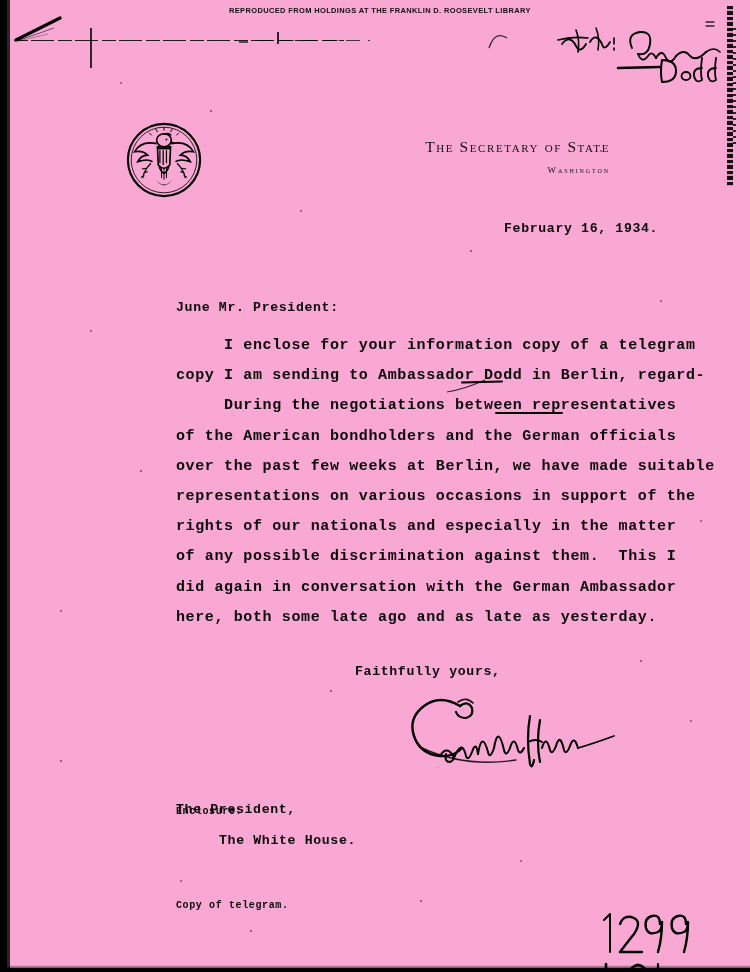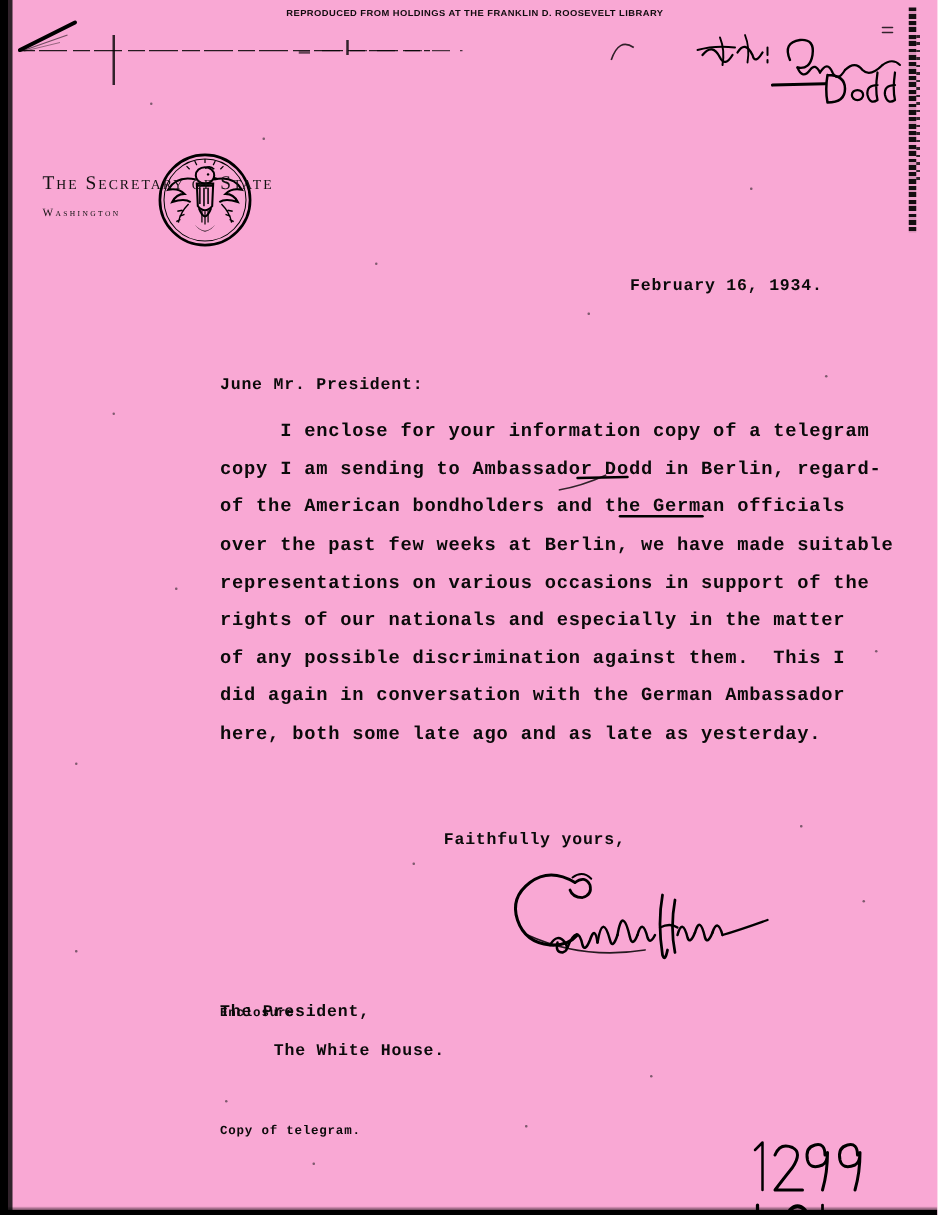--- a/index.html
+++ b/index.html
@@ -136,21 +136,21 @@
     width: 82px;
     height: 82px;
   }
 
   
   .letterhead {
     position: absolute;
     left: 0;
     top: 138px;
     width: 610px;
-    text-align: left;
+    text-align: right;
   }
   .lh-title {
     font-family: "Liberation Serif", "DejaVu Serif", serif;
     font-size: 15.5px;
     letter-spacing: 1.6px;
     font-variant: small-caps;
     color: #111;
     margin-left: 34px;
   }
   .lh-sub {
@@ -312,20 +312,21 @@
     <div class="lh-sub">Washington</div>
   </div>
 
   <div class="typed date-line">February 16, 1934.</div>
 
   <div class="typed salutation">June Mr. President:</div>
 
   <div class="body-block">
     <div class="body-line">     I enclose for your information copy of a telegram</div>
     <div class="body-line">copy I am sending to Ambassador Dodd in Berlin, regard-</div>
+    <div class="body-line">     During the negotiations between representatives</div>
     <div class="body-line">of the American bondholders and the German officials</div>
     <div class="body-line">over the past few weeks at Berlin, we have made suitable</div>
     <div class="body-line">representations on various occasions in support of the</div>
     <div class="body-line">rights of our nationals and especially in the matter</div>
     <div class="body-line">of any possible discrimination against them.  This I</div>
     <div class="body-line">did again in conversation with the German Ambassador</div>
     <div class="body-line">here, both some late ago and as late as yesterday.</div>
   </div>
 
   <div class="hand-underline slant" style="left:461px; top:381px; width:42px;"></div>

